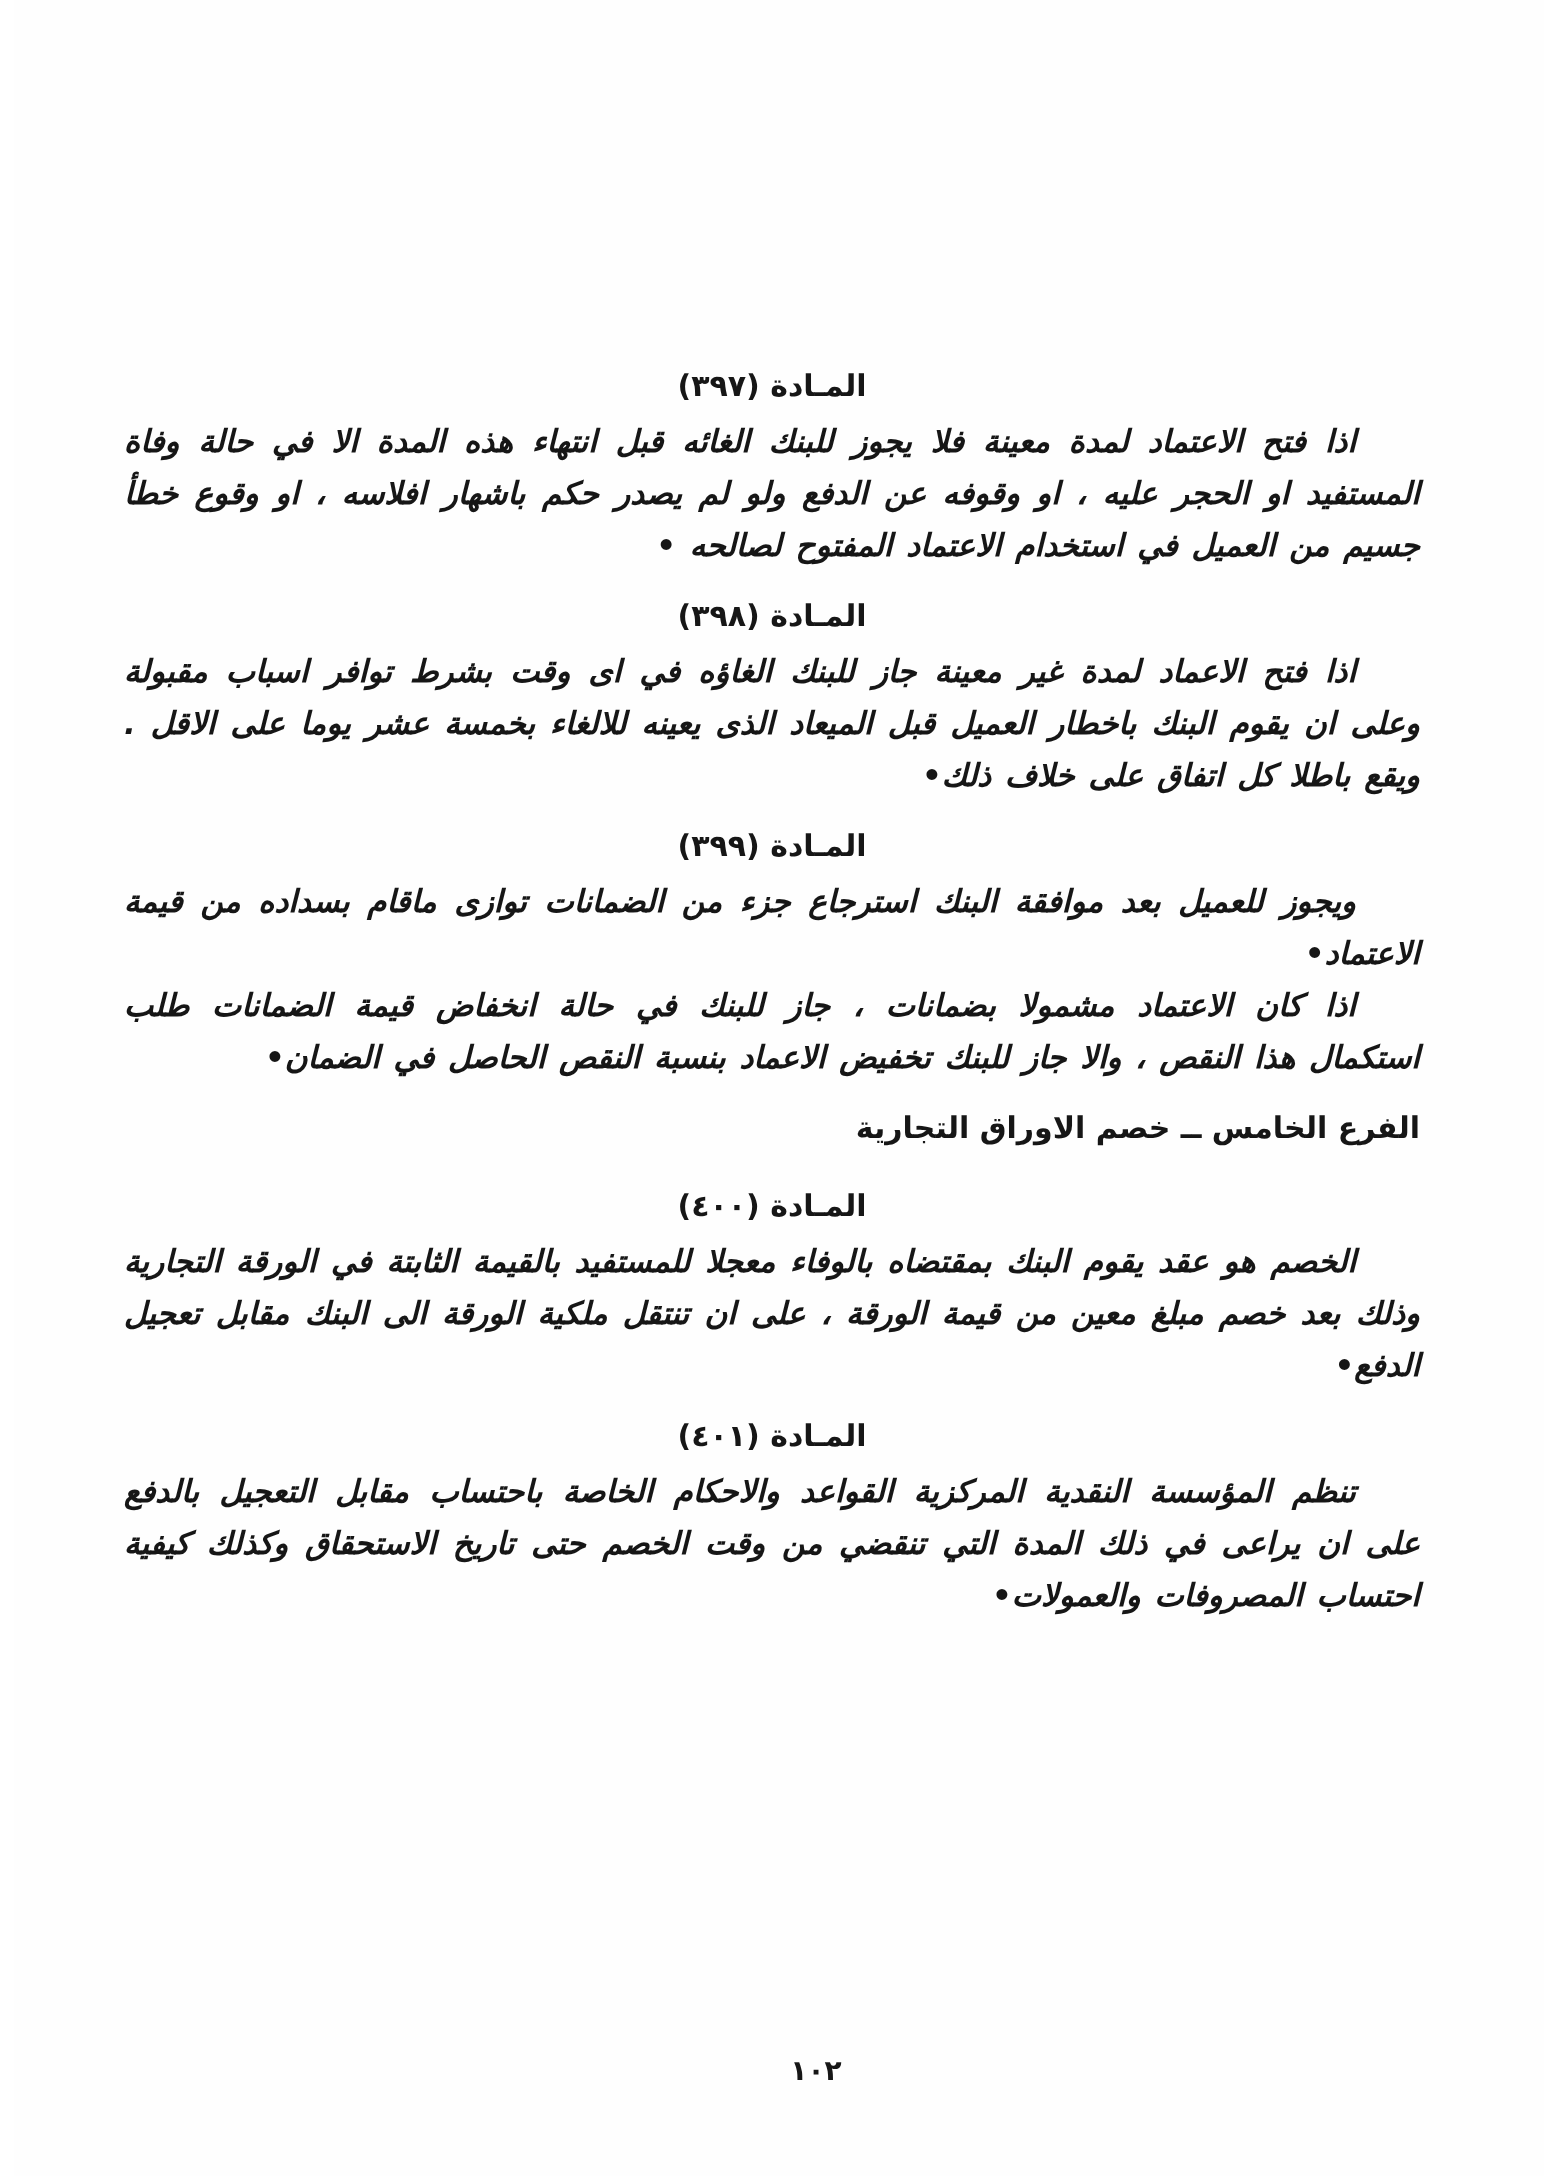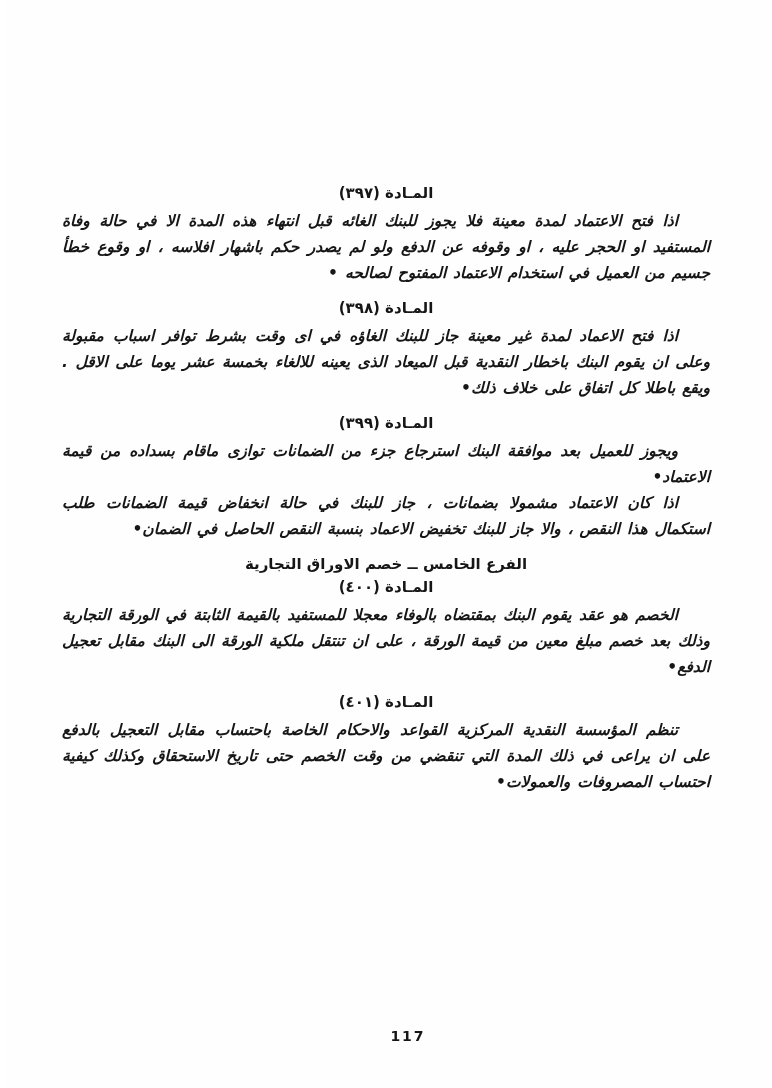--- a/index.html
+++ b/index.html
@@ -33,21 +33,22 @@
   .article-title,
   .section-title {
     font-size: 15px;
     font-weight: bold;
     text-align: center;
     margin: 0 0 3px 0;
     line-height: 23px;
     letter-spacing: 0.3px;
   }
   .section-title {
-    margin-bottom: 0;
+    margin-bottom: 16px;
+    text-align: right;
   }
   .para {
     font-size: 15.5px;
     font-weight: bold;
     line-height: 26px;
     text-align: justify;
     text-indent: 32px;
     word-spacing: 1.5px;
     margin: 0;
     font-style: italic;
@@ -70,21 +71,21 @@
 <div class="page">
   <main class="content">
 
     <section class="article">
       <h2 class="article-title">المـادة (٣٩٧)</h2>
       <p class="para">اذا فتح الاعتماد لمدة معينة فلا يجوز للبنك الغائه قبل انتهاء هذه المدة الا في حالة وفاة المستفيد او الحجر عليه ، او وقوفه عن الدفع ولو لم يصدر حكم باشهار افلاسه ، او وقوع خطأ جسيم من العميل في استخدام الاعتماد المفتوح لصالحه •</p>
     </section>
 
     <section class="article">
       <h2 class="article-title">المـادة (٣٩٨)</h2>
-      <p class="para">اذا فتح الاعماد لمدة غير معينة جاز للبنك الغاؤه في اى وقت بشرط توافر اسباب مقبولة وعلى ان يقوم البنك باخطار النقدية قبل الميعاد الذى يعينه للالغاء بخمسة عشر يوما على الاقل . ويقع باطلا كل اتفاق على خلاف ذلك•</p>
+      <p class="para">اذا فتح الاعماد لمدة غير معينة جاز للبنك الغاؤه في اى وقت بشرط توافر اسباب مقبولة وعلى ان يقوم البنك باخطار العميل قبل الميعاد الذى يعينه للالغاء بخمسة عشر يوما على الاقل . ويقع باطلا كل اتفاق على خلاف ذلك•</p>
     </section>
 
     <section class="article">
       <h2 class="article-title">المـادة (٣٩٩)</h2>
       <p class="para">ويجوز للعميل بعد موافقة البنك استرجاع جزء من الضمانات توازى ماقام بسداده من قيمة الاعتماد•</p>
       <p class="para">اذا كان الاعتماد مشمولا بضمانات ، جاز للبنك في حالة انخفاض قيمة الضمانات طلب استكمال هذا النقص ، والا جاز للبنك تخفيض الاعماد بنسبة النقص الحاصل في الضمان•</p>
     </section>
 
     <section class="article">
       <h2 class="section-title">الفرع الخامس ــ خصم الاوراق التجارية</h2>
@@ -92,14 +93,14 @@
       <p class="para">الخصم هو عقد يقوم البنك بمقتضاه بالوفاء معجلا للمستفيد بالقيمة الثابتة في الورقة التجارية وذلك بعد خصم مبلغ معين من قيمة الورقة ، على ان تنتقل ملكية الورقة الى البنك مقابل تعجيل الدفع•</p>
     </section>
 
     <section class="article">
       <h2 class="article-title">المـادة (٤٠١)</h2>
       <p class="para">تنظم المؤسسة النقدية المركزية القواعد والاحكام الخاصة باحتساب مقابل التعجيل بالدفع على ان يراعى في ذلك المدة التي تنقضي من وقت الخصم حتى تاريخ الاستحقاق وكذلك كيفية احتساب المصروفات والعمولات•</p>
     </section>
 
   </main>
 
-  <footer class="page-number">117</footer>
+  <footer class="page-number">١٠٢</footer>
 </div>
 
 </body></html>

